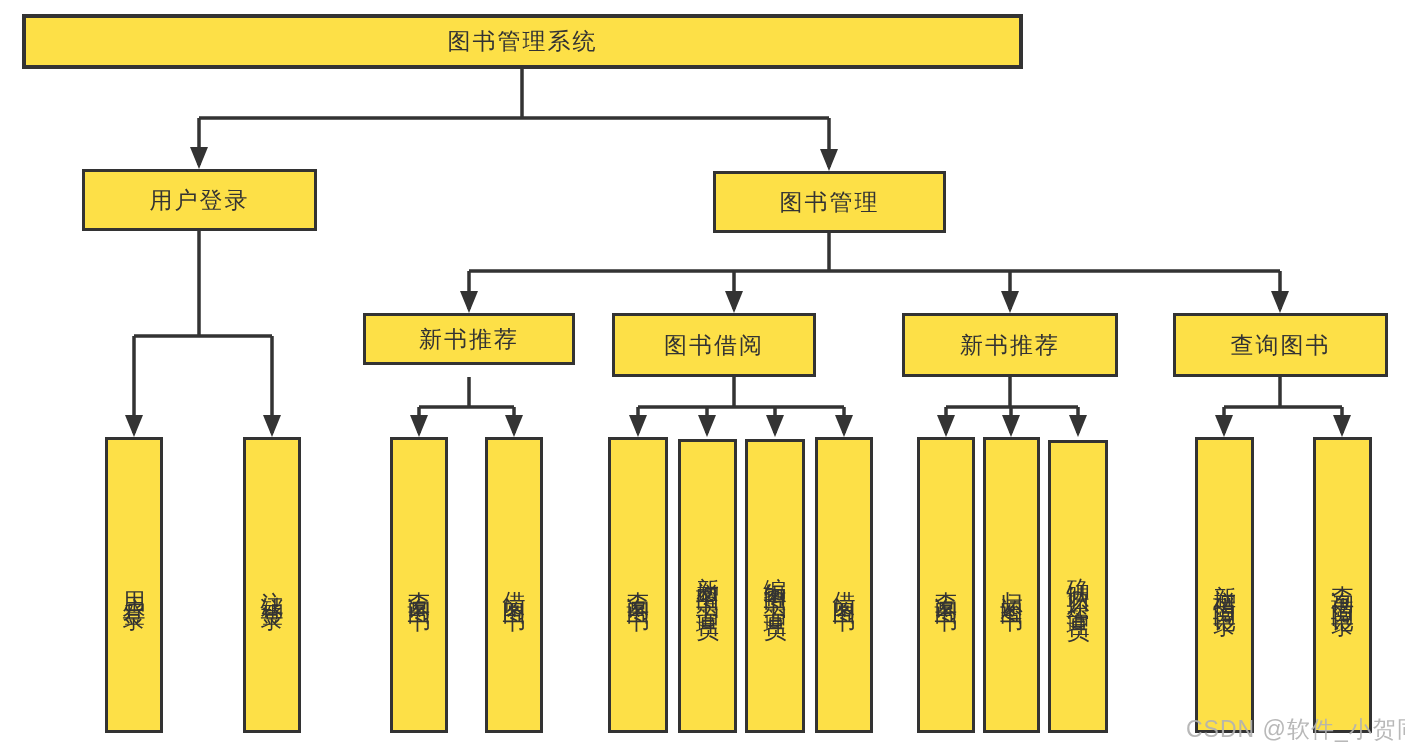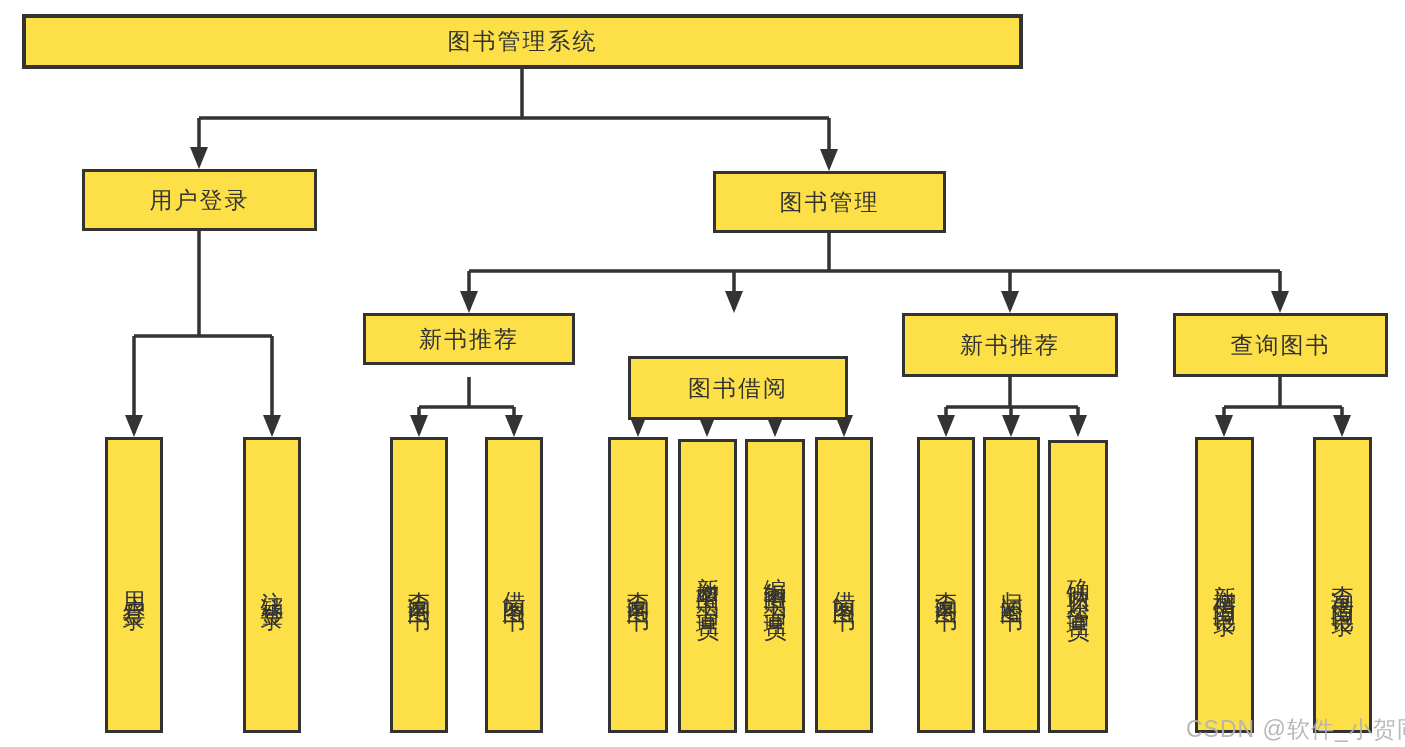--- a/index.html
+++ b/index.html
@@ -94,21 +94,21 @@
       <polygon points="1333,415 1351,415 1342,437"></polygon>
     </g>
   </svg>
 
   <div class="node hbox root" style="left:22px; top:14px; width:1001px; height:55px;">图书管理系统</div>
 
   <div class="node hbox" style="left:82px; top:169px; width:235px; height:62px;">用户登录</div>
   <div class="node hbox" style="left:713px; top:171px; width:233px; height:62px;">图书管理</div>
 
   <div class="node hbox" style="left:363px; top:313px; width:212px; height:52px;">新书推荐</div>
-  <div class="node hbox" style="left:628px; top:313px; width:220px; height:64px;margin-top:43px;">图书借阅</div>
+  <div class="node hbox" style="left:612px; top:313px; width:204px; height:64px;">图书借阅</div>
   <div class="node hbox" style="left:902px; top:313px; width:216px; height:64px;">新书推荐</div>
   <div class="node hbox" style="left:1173px; top:313px; width:215px; height:64px;">查询图书</div>
 
   <div class="node vbox" style="left:105px; top:437px; width:58px; height:296px;">用户登录</div>
   <div class="node vbox" style="left:243px; top:437px; width:58px; height:296px;">注销登录</div>
 
   <div class="node vbox" style="left:390px; top:437px; width:58px; height:296px;">查询图书</div>
   <div class="node vbox" style="left:485px; top:437px; width:58px; height:296px;">借阅图书</div>
 
   <div class="node vbox" style="left:608px; top:437px; width:60px; height:296px;">查询图书</div>

